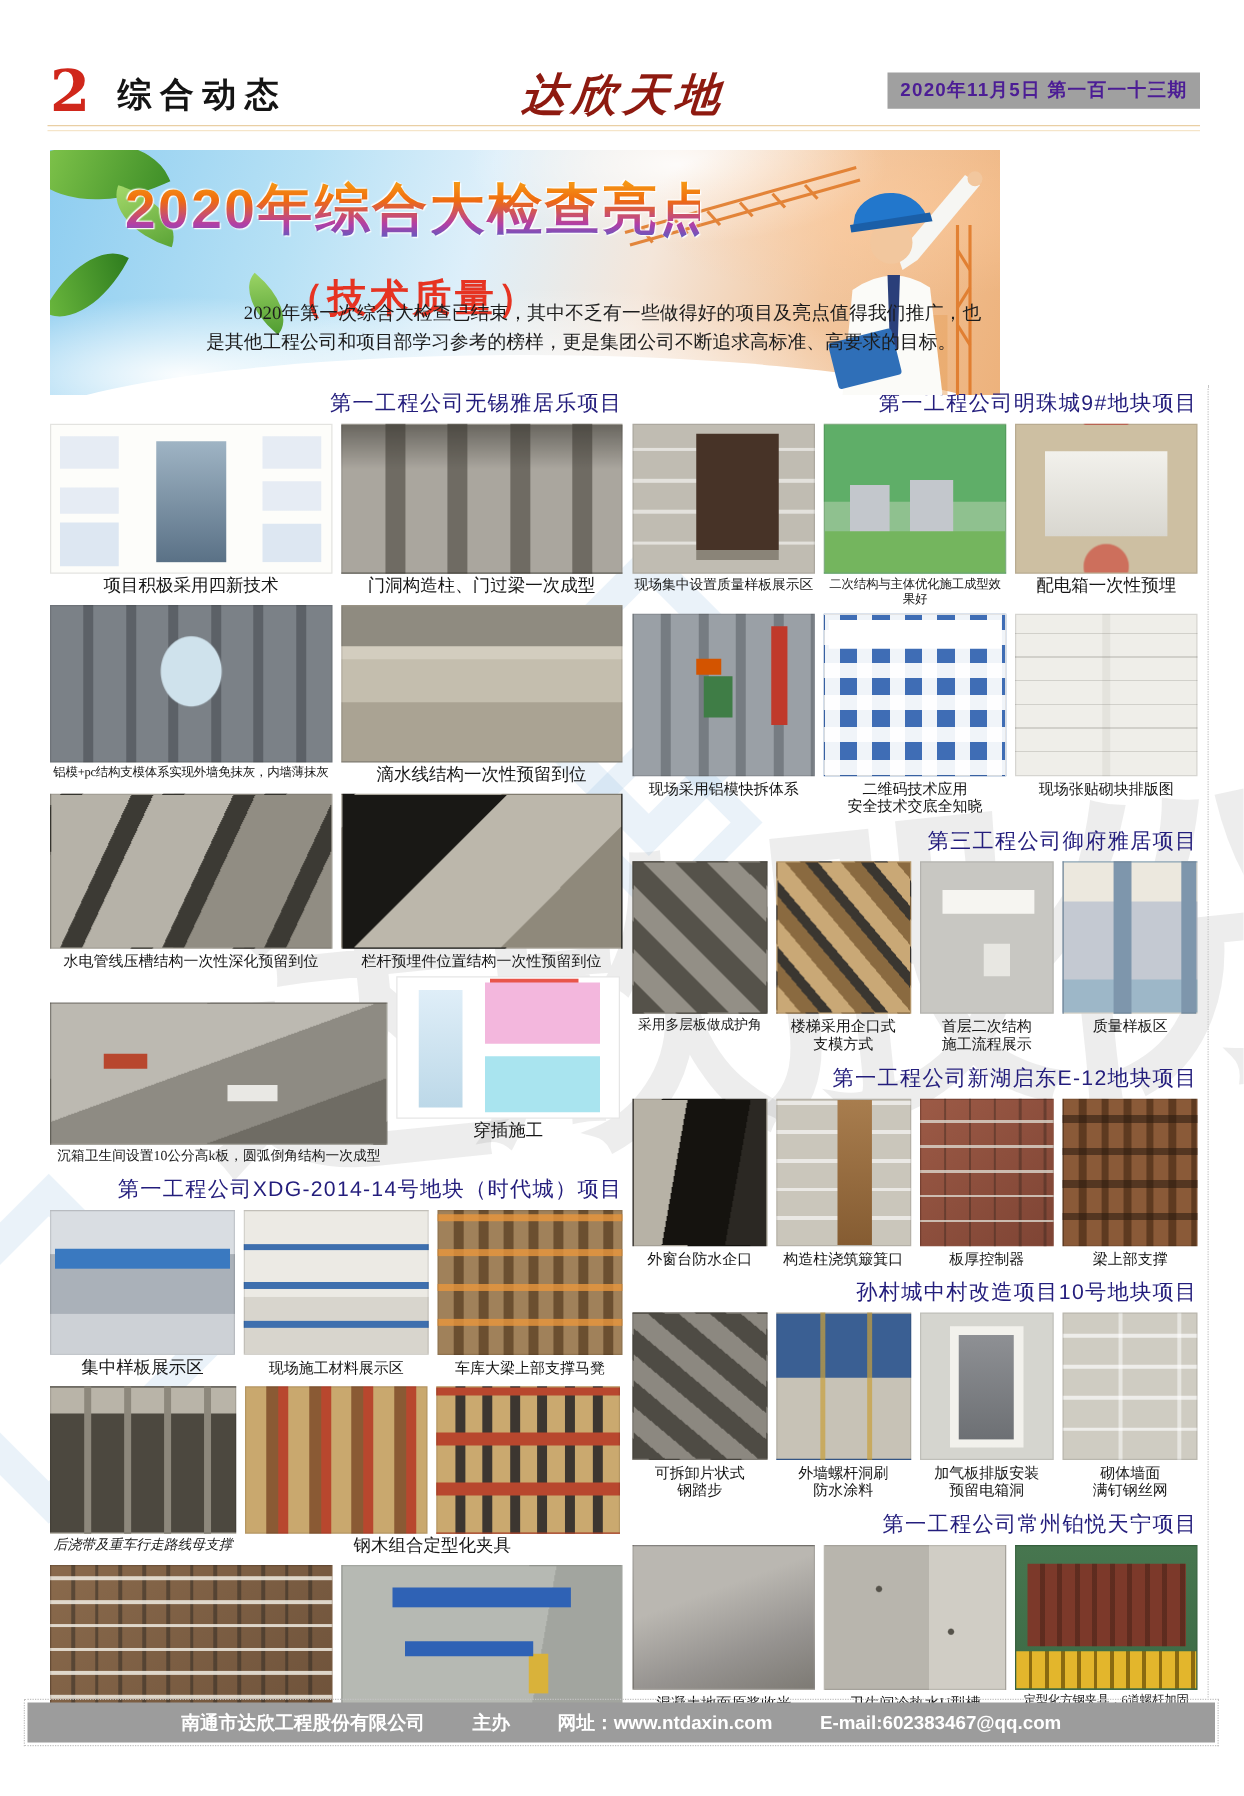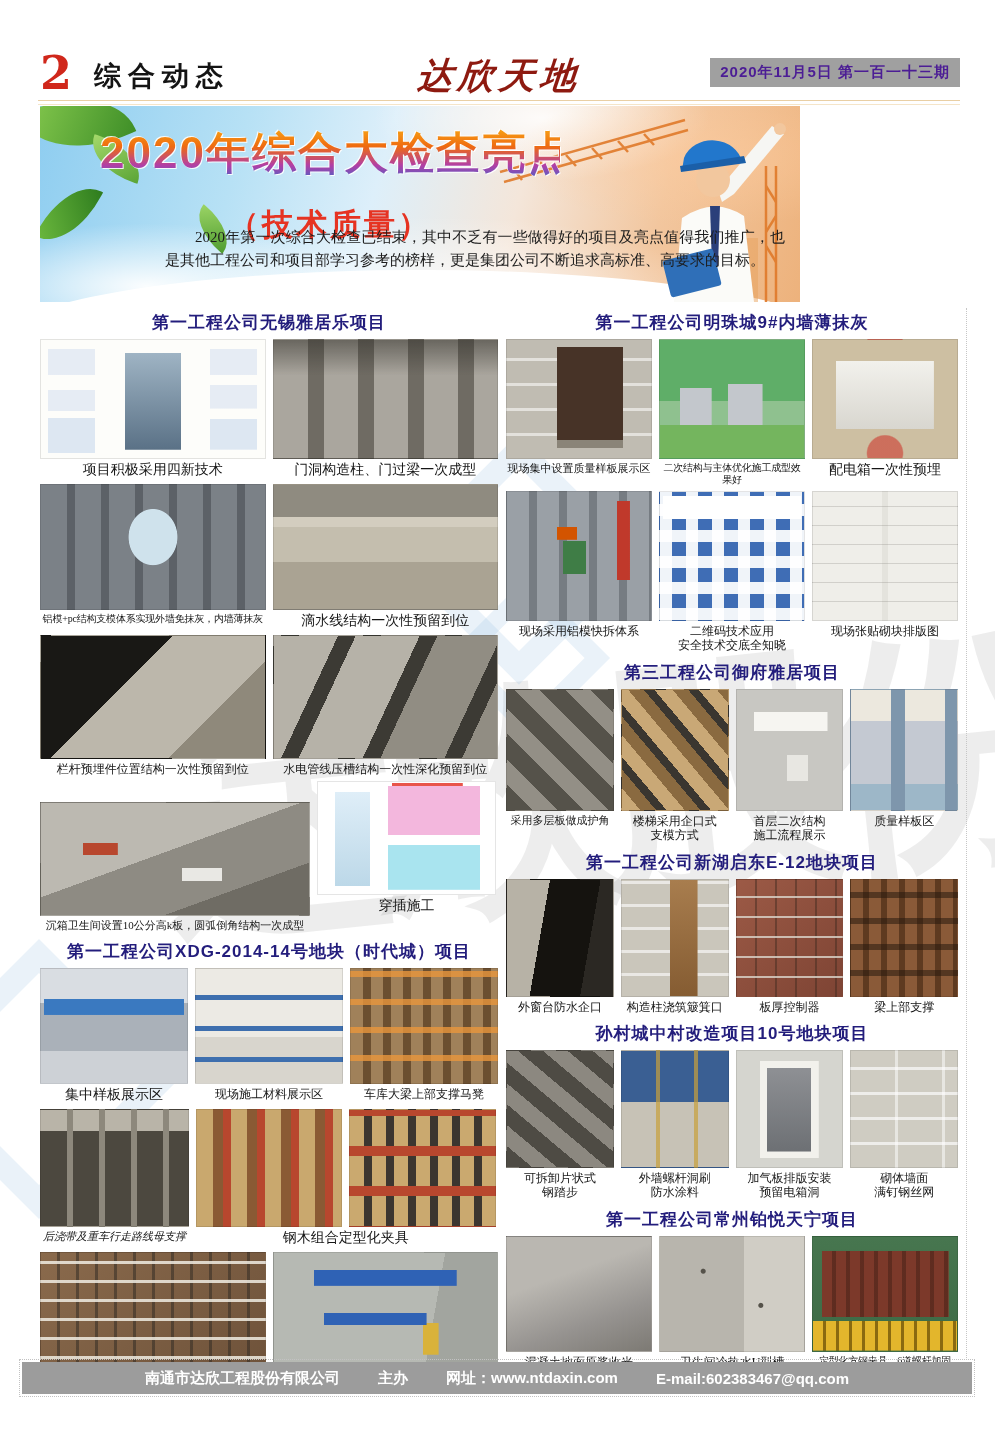--- a/index.html
+++ b/index.html
@@ -14,21 +14,21 @@
             letter-spacing:7px;}
   .masthead{position:absolute;left:50%;top:2px;transform:translateX(-50%) skewX(-5deg);
             font-family:"DejaVu Serif",serif;font-weight:bold;font-style:italic;
             font-size:36px;color:#8e1a10;letter-spacing:5px;white-space:nowrap;}
   .issue-box{position:absolute;right:0;top:8px;background:#a0a0a0;color:#4c1d95;
             font-size:15px;font-weight:bold;padding:5px 10px;letter-spacing:1px;}
   .header-rule{position:absolute;top:100px;left:38px;width:922px;height:3px;
             border-top:1px solid #e9cfa4;border-bottom:1px solid #f5e5c9;}
 
   
-  .banner{position:absolute;top:106px;left:40px;width:760px;height:196px;overflow:hidden;
+  .banner{position:absolute;top:120px;left:40px;width:760px;height:196px;overflow:hidden;
     background:
       radial-gradient(ellipse 300px 90px at 14% 92%, rgba(255,255,255,.95), transparent 70%),
       radial-gradient(ellipse 420px 130px at 52% 104%, rgba(255,255,255,.92), transparent 72%),
       radial-gradient(ellipse 280px 100px at 88% 26%, rgba(255,205,160,.55), transparent 70%),
       radial-gradient(ellipse 240px 90px at 66% 6%, rgba(255,255,255,.85), transparent 70%),
       linear-gradient(105deg,#8ecdf0 0%,#b7e1f5 26%,#ddeffa 44%,#f4e6da 62%,#f2c69e 80%,#edb27c 100%);}
   .banner::after{content:"";position:absolute;left:-6%;width:112%;bottom:-42px;height:74px;
       background:#fff;border-radius:50% 50% 0 0 / 100% 100% 0 0;}
   .banner-text{position:absolute;left:60px;right:240px;top:18px;text-align:center;z-index:3;}
   .banner-title{font-size:44px;font-weight:900;letter-spacing:2px;white-space:nowrap;
@@ -47,21 +47,21 @@
          background:linear-gradient(135deg,#6cb93e,#2e7c1e);}
   .leaf4{left:150px;top:110px;width:46px;height:26px;border-radius:0 95% 0 95%;transform:rotate(40deg);
          background:linear-gradient(135deg,#9bd465,#4f9c30);}
   .engineer-svg{position:absolute;right:0;top:0;height:196px;width:330px;z-index:2;}
 
   
   .content{position:absolute;top:308px;left:40px;width:918px;z-index:1;display:flex;gap:8px;}
   .col{display:flex;flex-direction:column;}
   .col-left{width:458px;}
   .col-right{width:452px;}
-  .sec-title{text-align:center;font-size:17px;font-weight:bold;color:#231d7c;
+  .sec-title{text-align:right;font-size:17px;font-weight:normal;color:#231d7c;
              letter-spacing:1px;margin:3px 0 5px 0;white-space:nowrap;}
   .row{display:flex;gap:7px;margin-bottom:5px;align-items:flex-start;}
   .cell{display:flex;flex-direction:column;flex:1;min-width:0;}
   .pair{display:flex;gap:7px;}
   .pair .photo{flex:1;}
   .w60{flex:0 0 59%;margin-top:21px;}
   .w40{flex:0 0 39%;}
   .w33{flex:0 0 32.5%;font-style:italic;}
   .w67{flex:0 0 65.5%;flex-direction:column;display:flex;}
 
@@ -313,26 +313,26 @@
           <div class="cap cap-xxs">铝模+pc结构支模体系实现外墙免抹灰，内墙薄抹灰</div>
         </div>
         <div class="cell">
           <div class="photo p-drip"></div>
           <div class="cap">滴水线结构一次性预留到位</div>
         </div>
       </div>
 
       <div class="row rC">
         <div class="cell">
+          <div class="photo p-conduit"></div>
+          <div class="cap cap-sm">水电管线压槽结构一次性深化预留到位</div>
+        </div>
+        <div class="cell">
           <div class="photo p-railing"></div>
           <div class="cap cap-sm">栏杆预埋件位置结构一次性预留到位</div>
-        </div>
-        <div class="cell">
-          <div class="photo p-conduit"></div>
-          <div class="cap cap-sm">水电管线压槽结构一次性深化预留到位</div>
         </div>
       </div>
 
       <div class="row rD">
         <div class="cell w60">
           <div class="photo p-steelbox"></div>
           <div class="cap cap-xs">沉箱卫生间设置10公分高k板，圆弧倒角结构一次成型</div>
         </div>
         <div class="cell w40">
           <div class="photo p-chart"></div>
@@ -377,21 +377,21 @@
           <div class="cap">厨卫间降板方管吊模</div>
         </div>
         <div class="cell">
           <div class="photo p-ugroove"></div>
           <div class="cap">结构U型槽预埋</div>
         </div>
       </div>
     </div>
 
     <div class="col col-right">
-      <div class="sec-title">第一工程公司明珠城9#内墙薄抹灰</div>
+      <div class="sec-title">第一工程公司明珠城9#地块项目</div>
 
       <div class="row rr1">
         <div class="cell">
           <div class="photo p-doorway"></div>
           <div class="cap cap-xs">现场集中设置质量样板展示区</div>
         </div>
         <div class="cell">
           <div class="photo p-turf"></div>
           <div class="cap cap-xxs">二次结构与主体优化施工成型效果好</div>
         </div>

